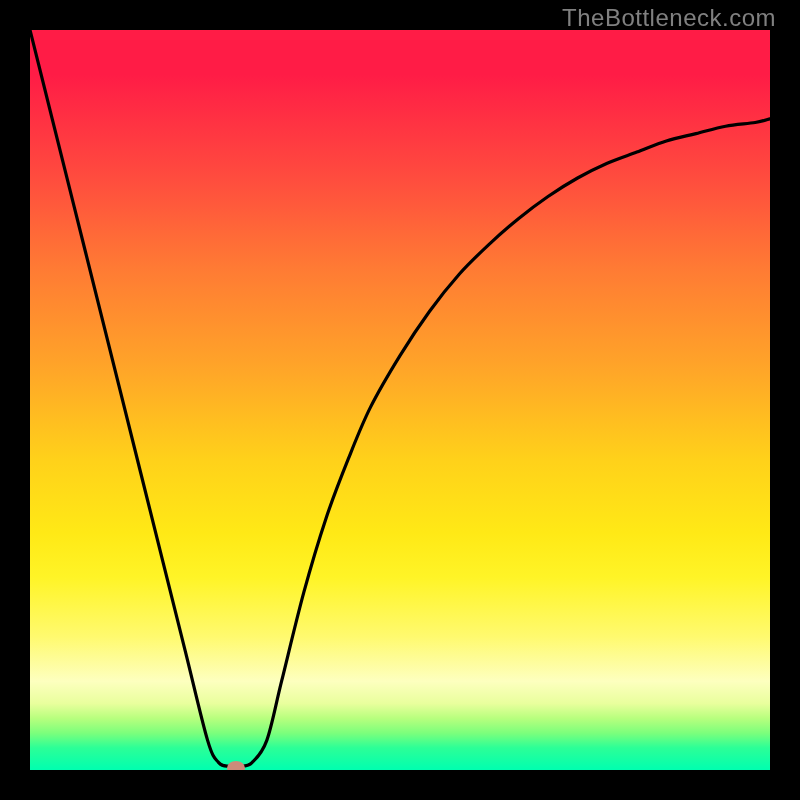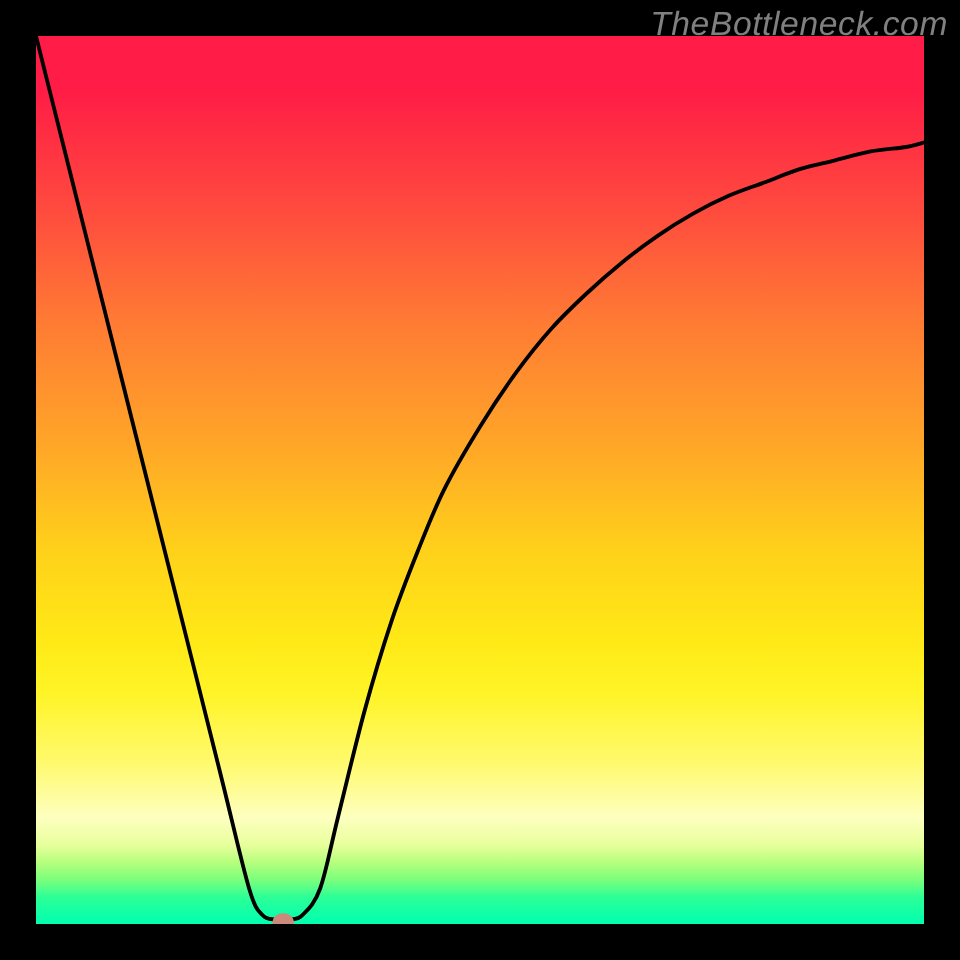--- a/index.html
+++ b/index.html
@@ -13,26 +13,25 @@
   }
   .frame {
     position: relative;
     width: 800px;
     height: 800px;
     background: #000;
   }
   .watermark {
     position: absolute;
     top: 4px;
-    right: 10px;
+    right: 24px;
     color: #808080;
-    font-size: 28px;
+    font-size: 24px;
     font-weight: 500;
     letter-spacing: 0.5px;
-    font-style: italic;
   }
   .plot-area {
     position: absolute;
     left: 30px;
     top: 30px;
     width: 740px;
     height: 740px;
     overflow: hidden;
     
     background: linear-gradient(

